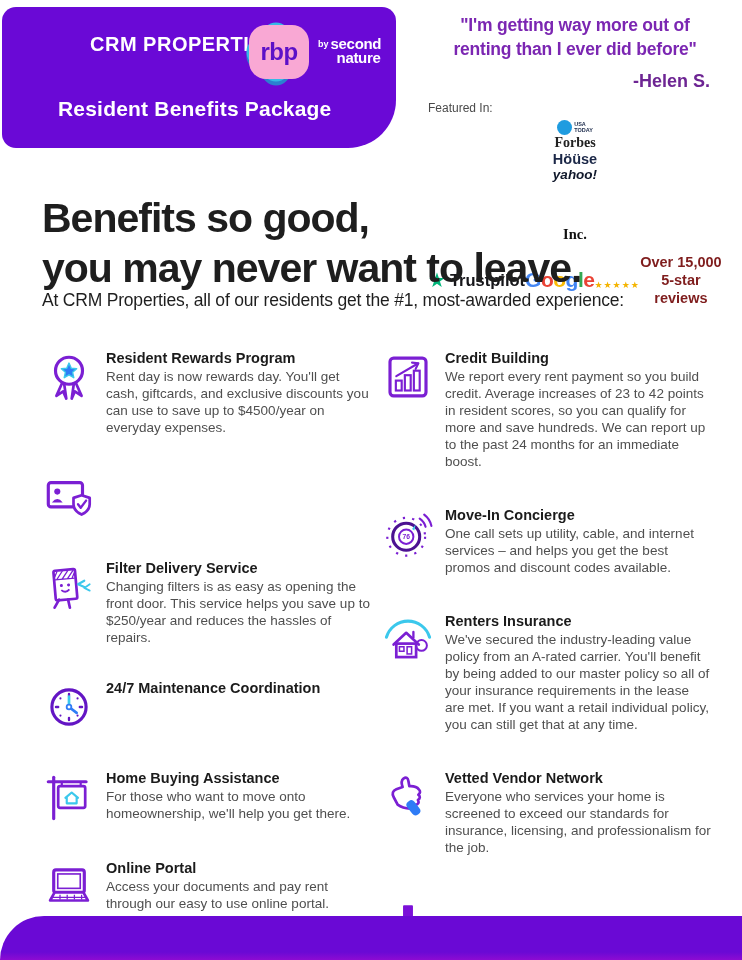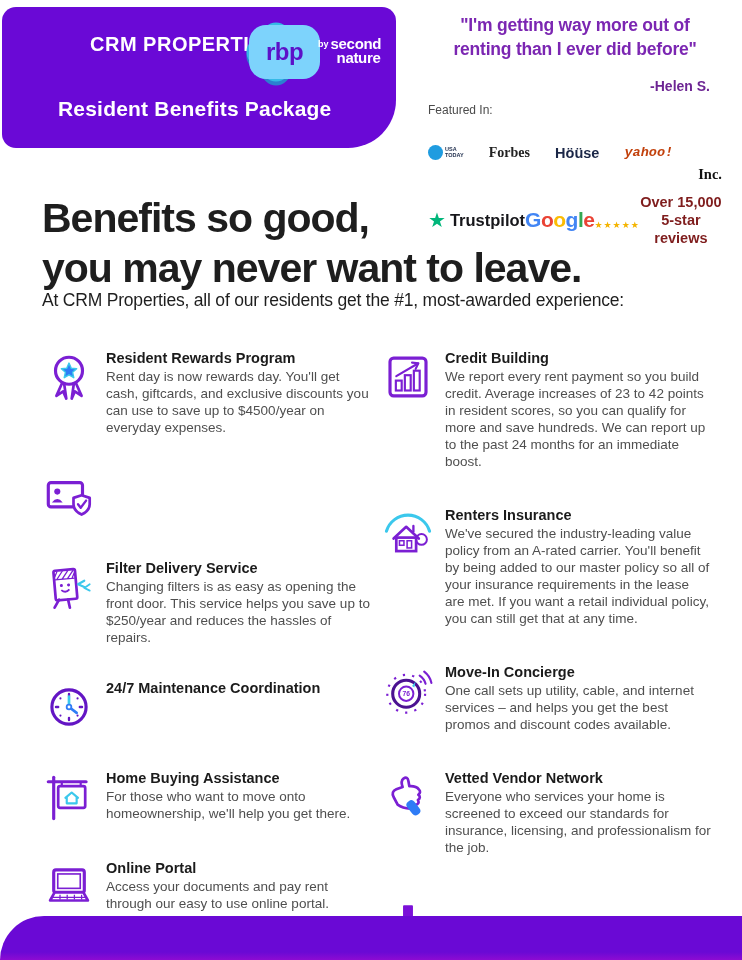--- a/index.html
+++ b/index.html
@@ -19,40 +19,40 @@
   }
   .package-title{
     position:absolute;left:56px;top:90px;color:#ffffff;font-weight:700;
     font-size:21px;letter-spacing:.2px;
   }
   .rbp-logo{position:absolute;left:238px;top:10px;width:72px;height:72px;}
   .rbp-diamond{position:absolute;border-radius:14px;}
   .rbp-diamond.blue{left:11px;top:14px;width:50px;height:50px;background:#2b7fd0;transform:rotate(45deg);}
   .rbp-diamond.cyan{left:11px;top:10px;width:50px;height:50px;background:#35b9e6;transform:rotate(45deg);}
   .rbp-square{
-    position:absolute;left:9px;top:8px;width:71px;height:54px;background:#7dd3fc;
+    position:absolute;left:9px;top:8px;width:60px;height:54px;background:#f9a8d4;
     border-radius:17px;display:flex;align-items:center;justify-content:center;
   }
   .rbp-square span{color:#5c10c8;font-weight:700;font-size:24px;letter-spacing:-.5px;}
   .by-brand{position:absolute;left:316px;top:30px;color:#fff;display:flex;align-items:flex-start;}
   .by-brand .by{font-size:9px;font-weight:700;margin:2px 2px 0 0;}
   .brand-lines{display:flex;flex-direction:column;line-height:14px;font-weight:700;font-size:15px;letter-spacing:-.3px;}
   .brand-lines span:last-child{margin-left:6px;}
   
   .testimonial{position:absolute;left:428px;top:13px;width:294px;}
   .quote{color:#7b26b2;font-weight:700;font-size:17.5px;line-height:24px;text-align:center;letter-spacing:-.2px;}
-  .attribution{color:#6d2593;font-weight:700;font-size:14px;text-align:right;margin-top:17px;padding-right:12px;}
+  .attribution{color:#6d2593;font-weight:700;font-size:18px;text-align:right;margin-top:10px;padding-right:12px;}
   .featured-label{color:#4a4a4a;font-size:12px;margin-top:9px;}
-  .press-row{display:flex;align-items:center;justify-content:space-between;margin-top:5px;}
+  .press-row{display:flex;align-items:center;justify-content:space-between;margin-top:5px;flex-direction:column;}
   .usa-today{display:flex;align-items:center;}
   .usat-dot{width:15px;height:15px;border-radius:50%;background:#1f9ce0;display:inline-block;}
   .usat-text{display:flex;flex-direction:column;font-size:5.5px;font-weight:700;color:#1b2a4a;line-height:5.5px;margin-left:2px;}
   .press.forbes{font-family:"Liberation Serif","DejaVu Serif",serif;font-weight:700;font-size:14px;color:#222;}
   .press.house{font-weight:700;font-size:14.5px;color:#1b2747;}
-  .press.yahoo{font-weight:700;font-style:italic;font-size:13.5px;color:#c2410c;font-family:Liberation Mono, monospace;}
+  .press.yahoo{font-weight:700;font-style:italic;font-size:13.5px;color:#0f172a;}
   .press.inc{font-family:"Liberation Serif","DejaVu Serif",serif;font-weight:700;font-size:14.5px;color:#111;margin-top:44px;}
   .ratings-row{display:flex;align-items:center;justify-content:space-between;margin-top:10px;}
   .trustpilot{display:flex;align-items:center;font-size:16.5px;font-weight:600;color:#16161a;}
   .tp-star{color:#00b67a;font-size:20px;margin-right:4px;line-height:20px;}
   .google{display:flex;flex-direction:row;align-items:flex-end;line-height:20px;}
   .g-word{font-weight:700;font-size:21px;letter-spacing:-.5px;}
   .g-word .c0,.g-word .c3{color:#4285F4;}
   .g-word .c1,.g-word .c5{color:#EA4335;}
   .g-word .c2{color:#FBBC05;}
   .g-word .c4{color:#34A853;}
@@ -270,56 +270,56 @@
       </div>
       <div class="b-text">
         <div class="b-title">Credit Building</div>
         <div class="b-desc">We report every rent payment so you build credit. Average increases of 23 to 42 points in resident scores, so you can qualify for more and save hundreds. We can report up to the past 24 months for an immediate boost.</div>
       </div>
     </div>
 
     <div class="benefit">
       <div class="b-icon">
         <svg viewBox="0 0 60 60">
+          <circle cx="28" cy="33" r="21" fill="none" stroke="#7b1fd3" stroke-width="2.4" stroke-dasharray="2.5 8"></circle>
+          <circle cx="28" cy="33" r="15" fill="#fff" stroke="#4b1291" stroke-width="3.4"></circle>
+          <circle cx="28" cy="33" r="8" fill="#fff" stroke="#7b1fd3" stroke-width="2.2"></circle>
+          <text x="28" y="36" text-anchor="middle" font-size="7.5" font-weight="bold" fill="#7b1fd3">76</text>
+          <path d="M34.5 24.5 L38.5 19.5 L37 26 Z" fill="#3bc8ec"></path>
+          <path d="M43 13 q5 3.5 6.5 9" fill="none" stroke="#7b1fd3" stroke-width="2.4" stroke-linecap="round"></path>
+          <path d="M48 8.5 q6.5 5 8 12.5" fill="none" stroke="#7b1fd3" stroke-width="2.4" stroke-linecap="round"></path>
+        </svg>
+      </div>
+      <div class="b-text">
+        <div class="b-title">Move-In Concierge</div>
+        <div class="b-desc">One call sets up utility, cable, and internet services – and helps you get the best promos and discount codes available.</div>
+      </div>
+    </div>
+
+    <div class="benefit">
+      <div class="b-icon">
+        <svg viewBox="0 0 60 60">
           <path d="M6 27 A 25 25 0 0 1 54 27" fill="none" stroke="#3bc8ec" stroke-width="3.4" stroke-linecap="round"></path>
           <circle cx="45" cy="36" r="6" fill="#fff" stroke="#7b1fd3" stroke-width="2.2"></circle>
           <path d="M14 35 L28 22 L42 35" fill="#fff" stroke="#7b1fd3" stroke-width="3" stroke-linecap="round" stroke-linejoin="round"></path>
           <rect x="17" y="34" width="22" height="15" fill="#fff" stroke="#7b1fd3" stroke-width="3"></rect>
           <rect x="20.5" y="37.5" width="5" height="5" fill="none" stroke="#7b1fd3" stroke-width="1.7"></rect>
           <rect x="29" y="37.5" width="5" height="8" fill="none" stroke="#7b1fd3" stroke-width="1.7"></rect>
           <path d="M36 27 V21" stroke="#7b1fd3" stroke-width="2.6" stroke-linecap="round"></path>
         </svg>
       </div>
       <div class="b-text">
         <div class="b-title">Renters Insurance</div>
         <div class="b-desc">We've secured the industry-leading value policy from an A-rated carrier. You'll benefit by being added to our master policy so all of your insurance requirements in the lease are met. If you want a retail individual policy, you can still get that at any time.</div>
       </div>
     </div>
 
     <div class="benefit">
       <div class="b-icon">
         <svg viewBox="0 0 60 60">
-          <circle cx="28" cy="33" r="21" fill="none" stroke="#7b1fd3" stroke-width="2.4" stroke-dasharray="2.5 8"></circle>
-          <circle cx="28" cy="33" r="15" fill="#fff" stroke="#4b1291" stroke-width="3.4"></circle>
-          <circle cx="28" cy="33" r="8" fill="#fff" stroke="#7b1fd3" stroke-width="2.2"></circle>
-          <text x="28" y="36" text-anchor="middle" font-size="7.5" font-weight="bold" fill="#7b1fd3">76</text>
-          <path d="M34.5 24.5 L38.5 19.5 L37 26 Z" fill="#3bc8ec"></path>
-          <path d="M43 13 q5 3.5 6.5 9" fill="none" stroke="#7b1fd3" stroke-width="2.4" stroke-linecap="round"></path>
-          <path d="M48 8.5 q6.5 5 8 12.5" fill="none" stroke="#7b1fd3" stroke-width="2.4" stroke-linecap="round"></path>
-        </svg>
-      </div>
-      <div class="b-text">
-        <div class="b-title">Move-In Concierge</div>
-        <div class="b-desc">One call sets up utility, cable, and internet services – and helps you get the best promos and discount codes available.</div>
-      </div>
-    </div>
-
-    <div class="benefit">
-      <div class="b-icon">
-        <svg viewBox="0 0 60 60">
           <path d="M14 30 Q11 24 17 21.5 L24 19 Q21.5 12.5 25 9.5 Q29.5 6.5 30.5 12.5 L31.5 18 Q39 17.5 42 21.5 Q45 24.5 41.5 27.5 Q45 30.5 41 33.5 Q43.5 37.5 38 39 Q39 43.5 32.5 43 Q24 42.5 18.5 38.5 Z" fill="#fff" stroke="#7b1fd3" stroke-width="3" stroke-linejoin="round"></path>
           <rect x="31" y="33" width="10" height="18" rx="4.5" fill="#2f7cf6" transform="rotate(-38 36 42)"></rect>
         </svg>
       </div>
       <div class="b-text">
         <div class="b-title">Vetted Vendor Network</div>
         <div class="b-desc">Everyone who services your home is screened to exceed our standards for insurance, licensing, and professionalism for the job.</div>
       </div>
     </div>
 

